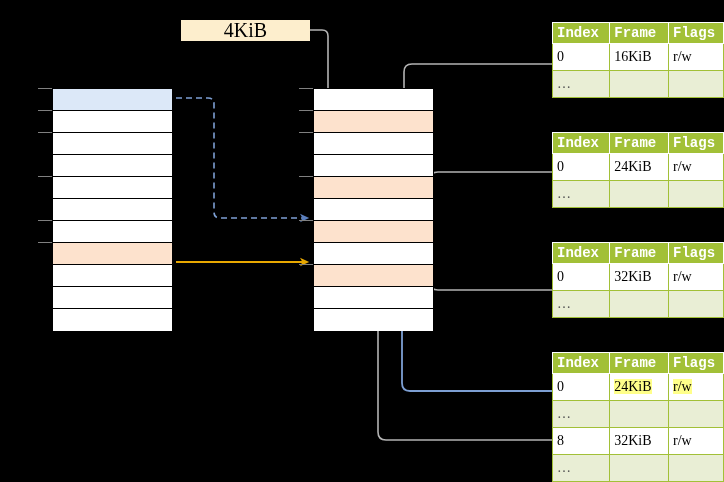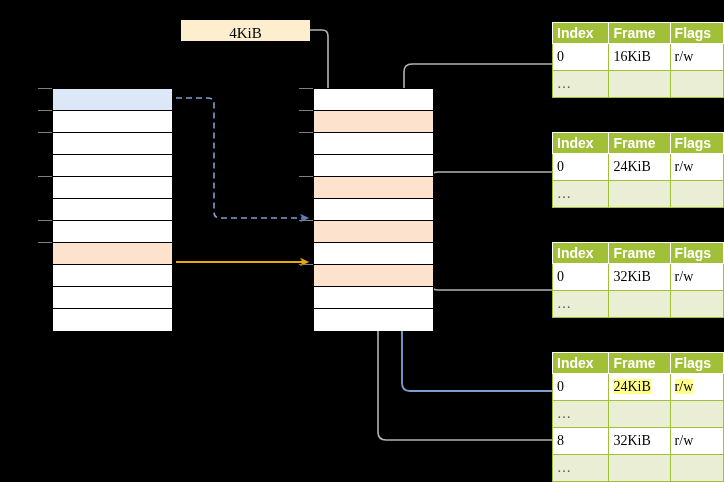--- a/index.html
+++ b/index.html
@@ -10,22 +10,22 @@
     color:#000;
   }
   #stage{position:absolute;left:0;top:0;width:724px;height:482px;}
 
   
   .abs{position:absolute;box-sizing:border-box;}
 
   
   .sizebox{
     background:#fdeecd;border:0;
-    display:flex;align-items:flex-end;justify-content:center;
-    font-size:15px;line-height:1;color:#000;
+    display:flex;align-items:flex-start;justify-content:center;
+    font-size:20px;line-height:1;color:#000;
   }
 
   
   .memcol{border:1px solid #000;background:#fff;}
   .memrow{
     border-bottom:1px solid #000;background:#fff;box-sizing:border-box;
   }
   .memrow:last-child{border-bottom:none;}
   .memrow.blue{background:#dce8f8;}
   .memrow.peach{background:#fde2cd;}
@@ -36,21 +36,21 @@
   
   table.pt{
     border-collapse:collapse;position:absolute;
     font-size:14px;line-height:1;
     table-layout:fixed;
   }
   table.pt th{
     background:#a2c037;color:#fff;font-weight:bold;
     border:1px solid #fff;
     padding:3px 4px;text-align:left;
-    font-family:Liberation Sans, sans-serif;
+    font-family:Liberation Mono, monospace;
     font-size:14px;
   }
   table.pt td{
     background:#fff;border:1px solid #a2c037;
     padding:3px 4px;text-align:left;height:20px;
     font-family:"Liberation Serif","DejaVu Serif",serif;
     font-size:14px;color:#000;
   }
   table.pt tr.ellip td{background:#e9eed5;color:#555;}
   table.pt td .hl{background:#ffff8a;}

